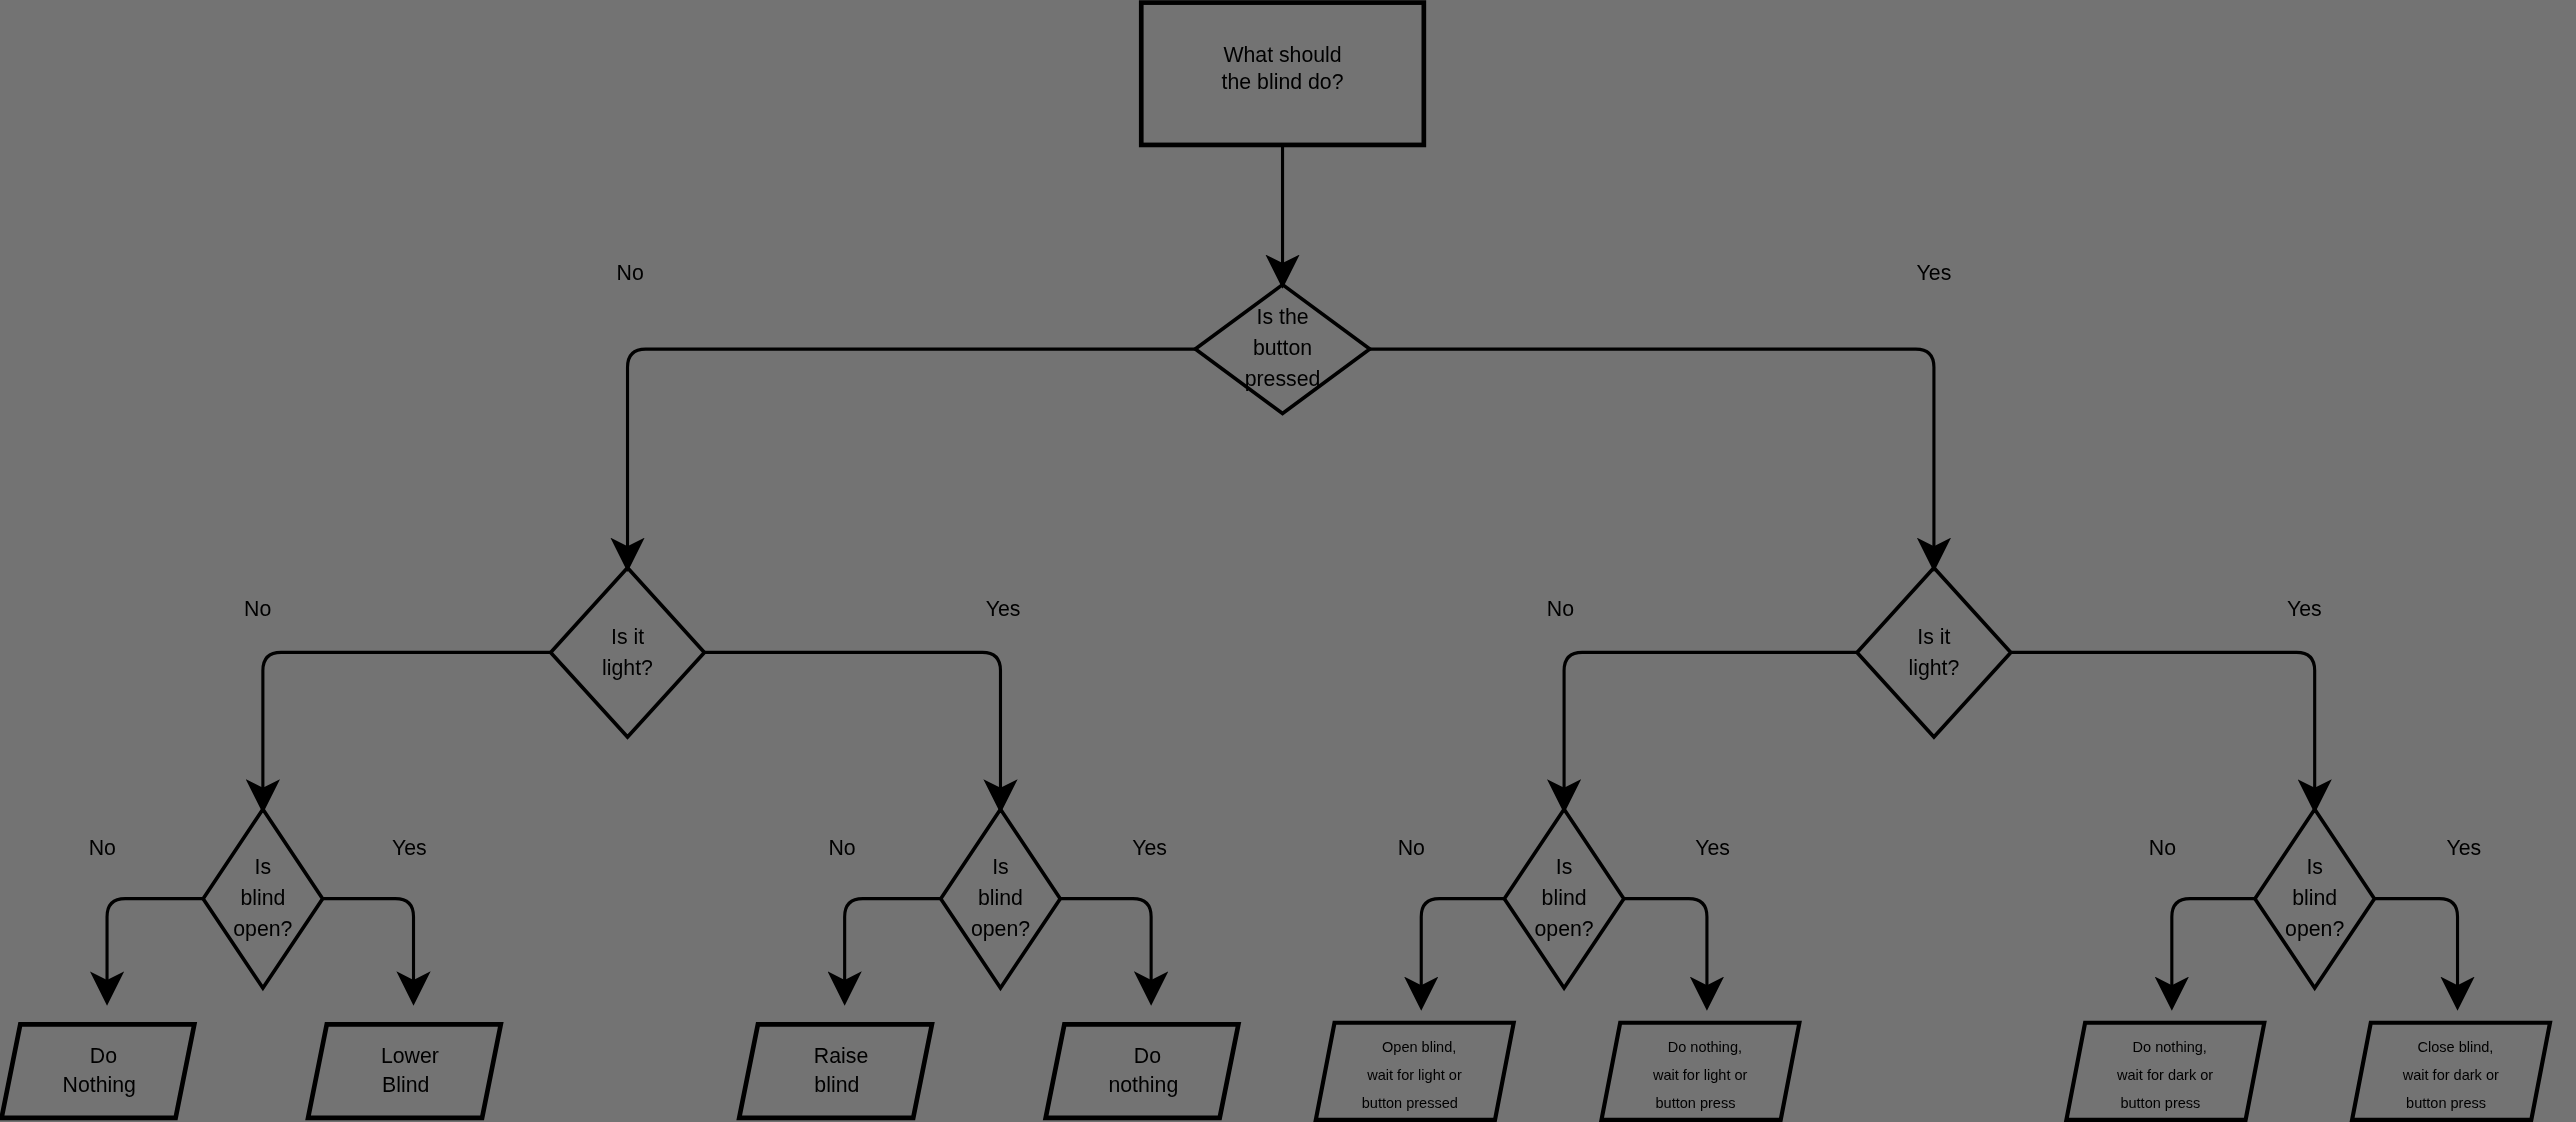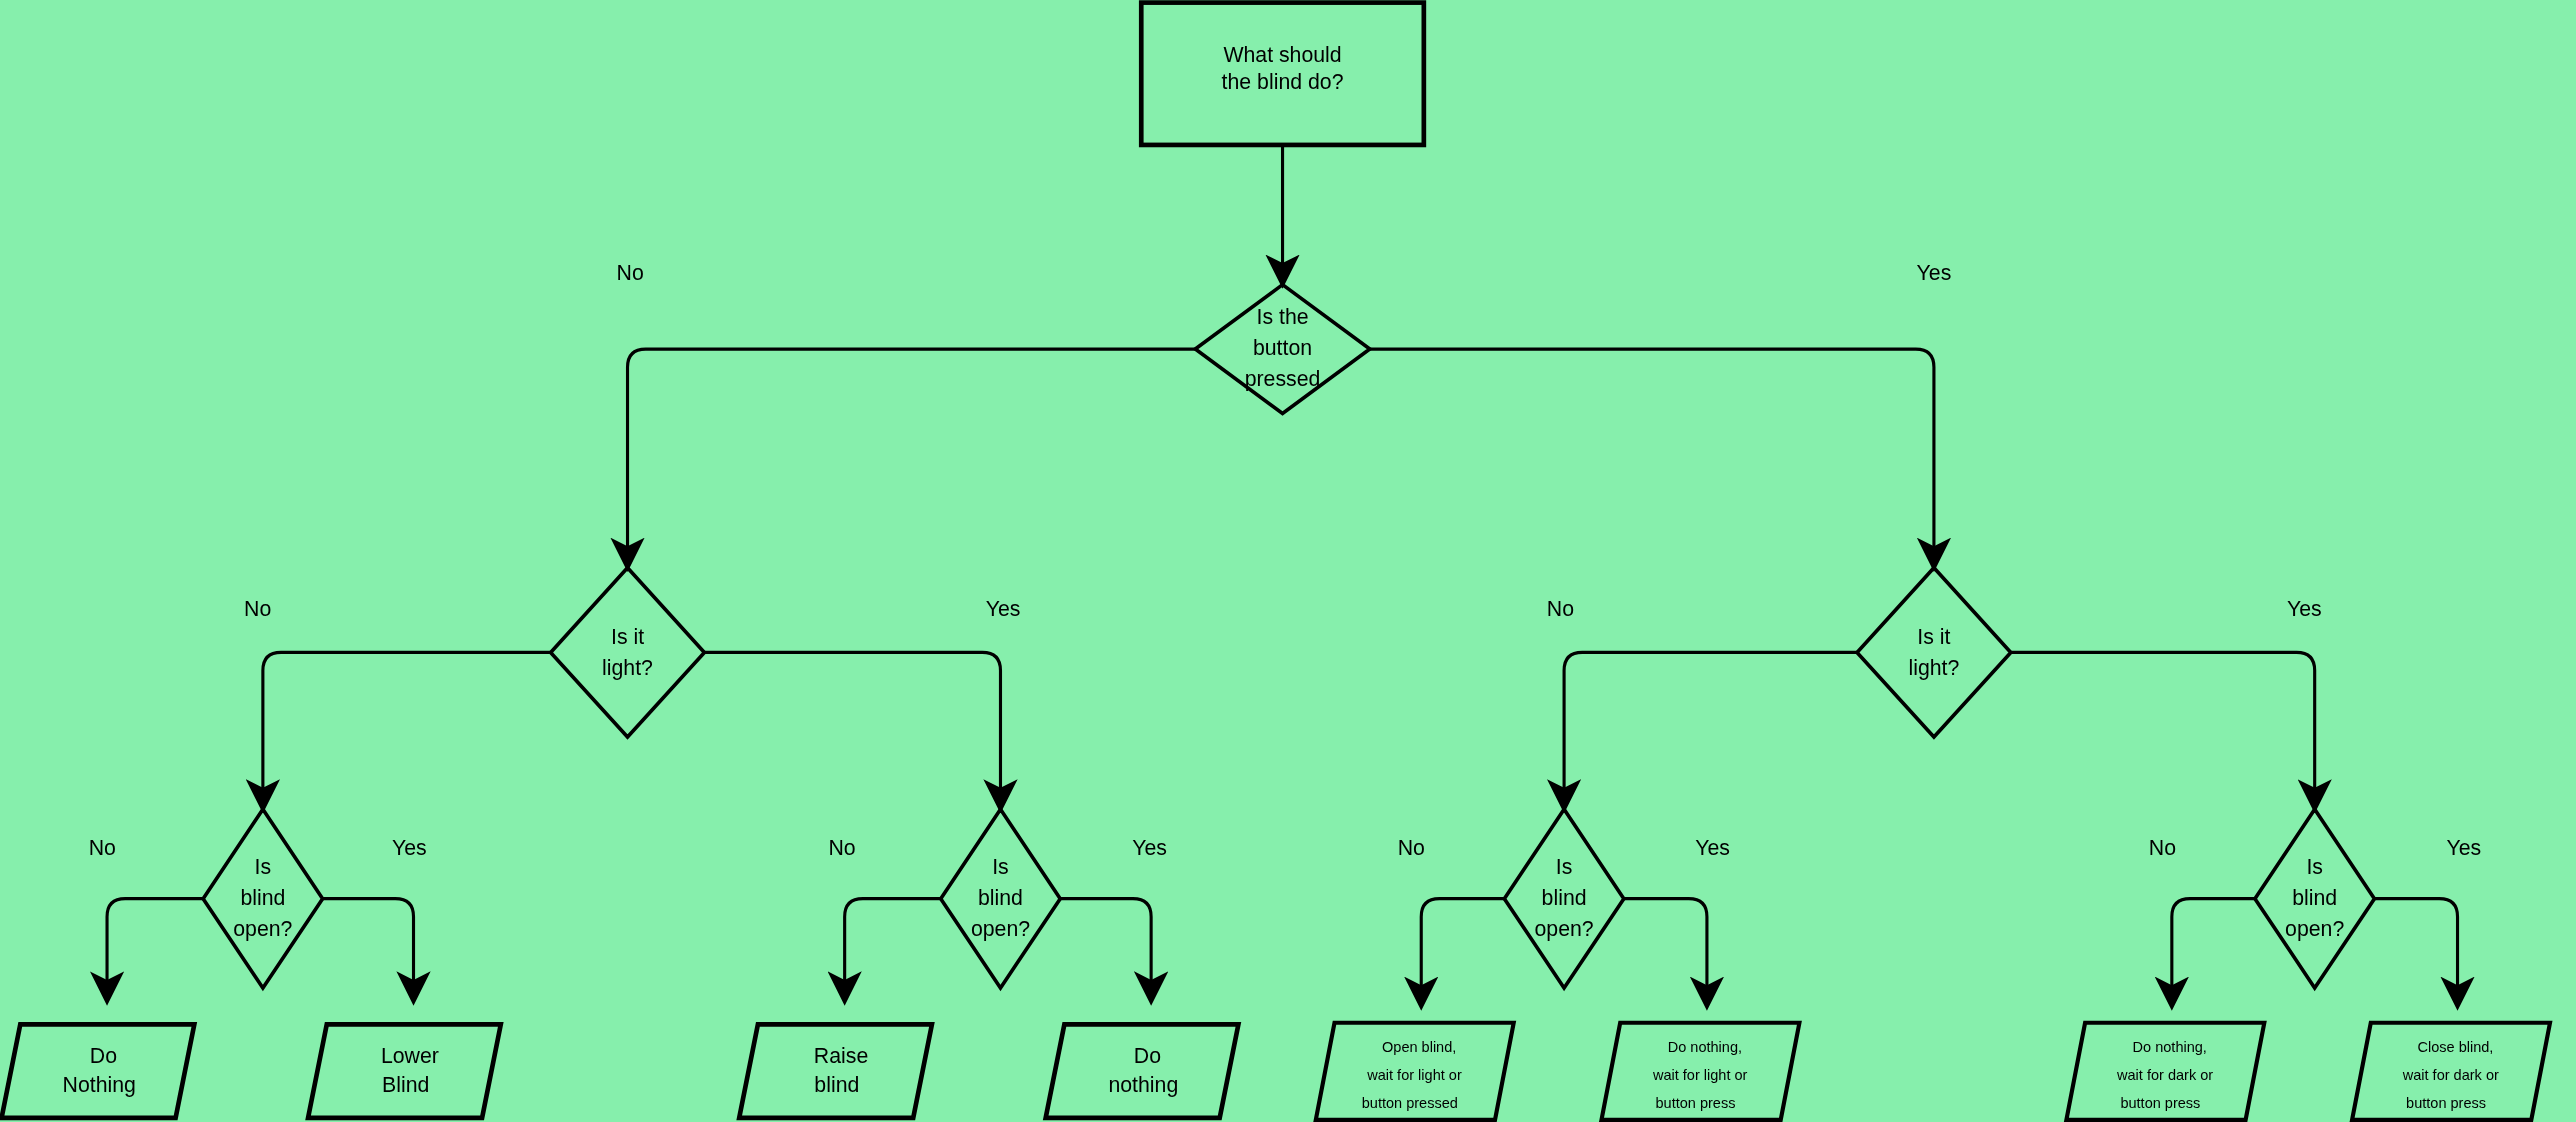--- a/index.html
+++ b/index.html
@@ -1,19 +1,19 @@
 <!DOCTYPE html>
 <html style="font-size:8.3px"><head>
 <meta charset="utf-8">
 <title>Blind Control Flowchart</title>
 <style>
   html,body{margin:0;padding:0;background:#ffffff;}
   body{width:2576px;height:1122px;overflow:hidden;
        font-family:"Liberation Sans","DejaVu Sans",sans-serif;color:#000;}
-  #stage{position:relative;width:2576px;height:1122px;background:#86efac;}
+  #stage{position:relative;width:2576px;height:1122px;background:#737373;}
   svg#flow{position:absolute;left:0;top:0;width:2576px;height:1122px;}
   .shape-fill{fill:#ffffff;}
   .shape-stroke{stroke:#000000;fill:none;}
   .edge{stroke:#000000;fill:none;stroke-linecap:butt;stroke-linejoin:round;}
   text{fill:#000000;font-family:"Liberation Sans","DejaVu Sans",sans-serif;
        text-anchor:middle;dominant-baseline:middle;}
   .t-proc{font-size:41px;}
   .t-dec{font-size:41px;}
   .t-io-big{font-size:41px;}
   .t-io-small{font-size:28px;}

